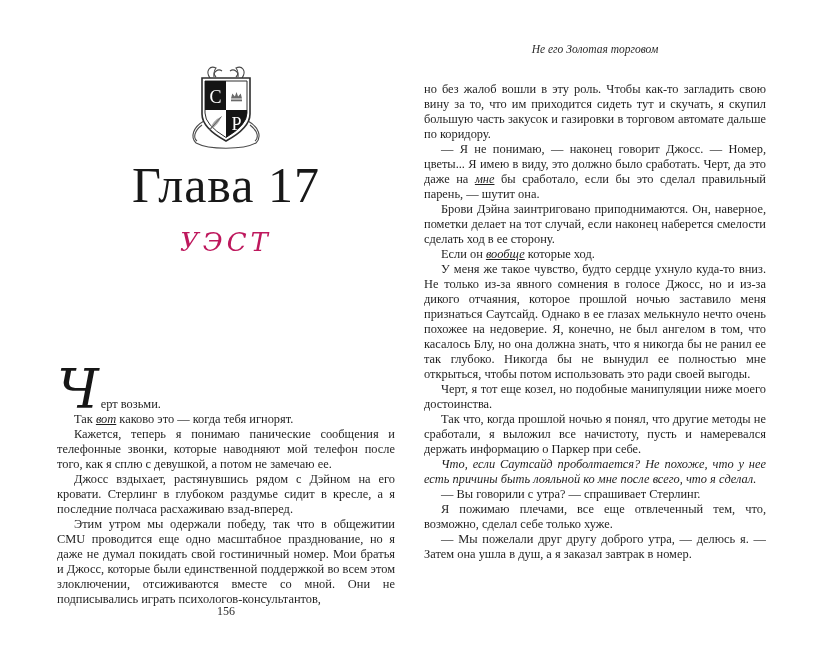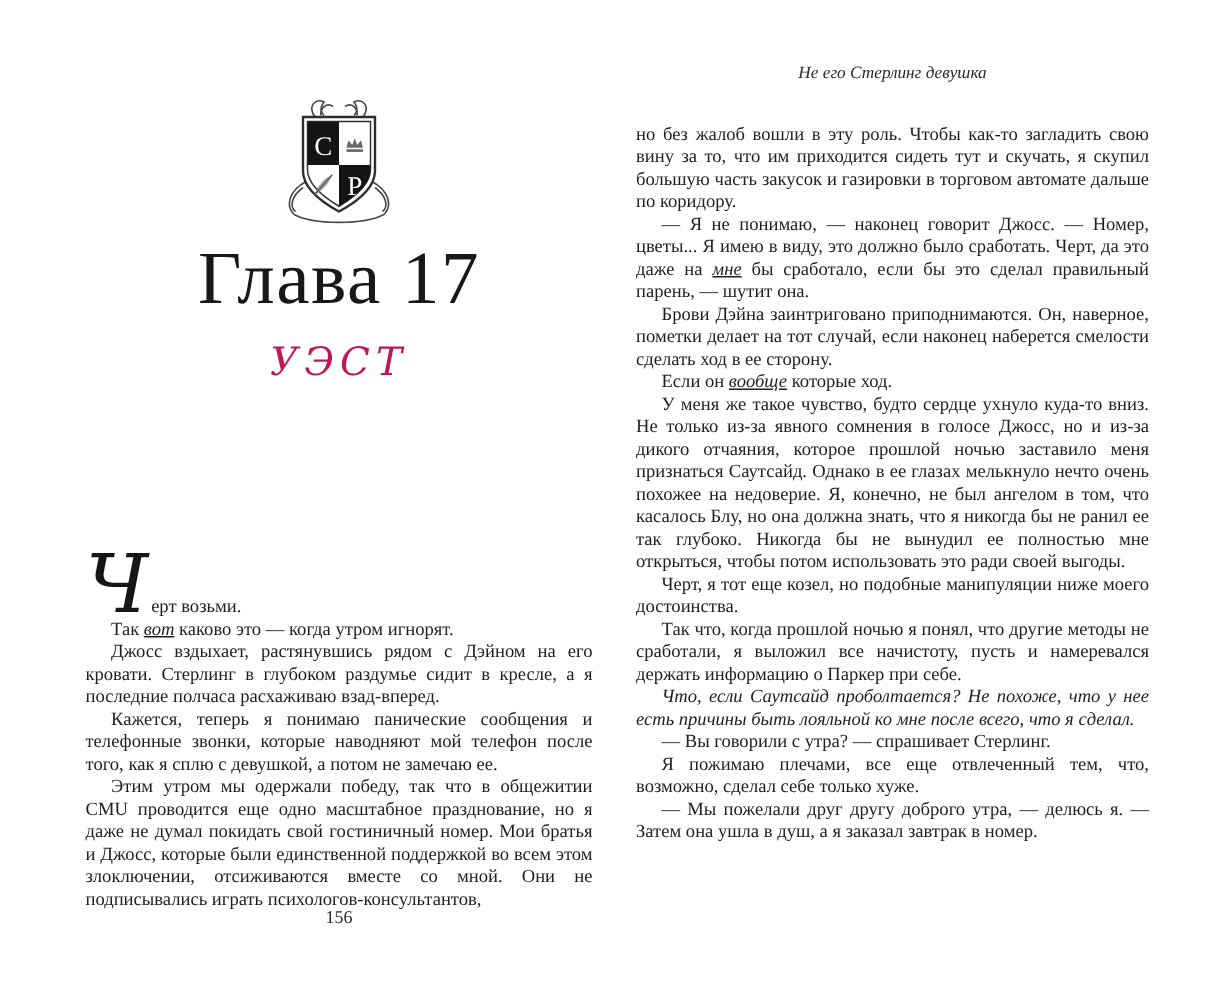--- a/index.html
+++ b/index.html
@@ -126,31 +126,31 @@
           <path d="M26.5,66 L38.5,52.5" stroke="#555555" stroke-width="0.9" fill="none"></path>
         </g>
       </svg>
     </div>
 
     <h1 class="chapter-title">Глава 17</h1>
     <div class="chapter-subtitle">УЭСТ</div>
 
     <div class="body-text body-left">
         <p class="para noindent"><span class="dropcap">Ч</span><span>ерт возьми.</span></p>
-        <p class="para"><span>Так </span><em>вот</em><span> каково это — когда утром игнорят.</span></p>
+        <p class="para"><span>Так </span><em>вот</em><span> каково это — когда тебя игнорят.</span></p>
+        <p class="para"><span>Кажется, теперь я понимаю панические сообщения и телефонные звонки, которые наводняют мой телефон после того, как я сплю с девушкой, а потом не замечаю ее.</span></p>
         <p class="para"><span>Джосс вздыхает, растянувшись рядом с Дэйном на его кровати. Стерлинг в глубоком раздумье сидит в кресле, а я последние полчаса расхаживаю взад-вперед.</span></p>
-        <p class="para"><span>Кажется, теперь я понимаю панические сообщения и телефонные звонки, которые наводняют мой телефон после того, как я сплю с девушкой, а потом не замечаю ее.</span></p>
         <p class="para"><span>Этим утром мы одержали победу, так что в общежитии CMU проводится еще одно масштабное празднование, но я даже не думал покидать свой гостиничный номер. Мои братья и Джосс, которые были единственной поддержкой во всем этом злоключении, отсиживаются вместе со мной. Они не подписывались играть психологов-консультантов,</span></p>
       </div>
 
     <div class="page-number">156</div>
   </section>
 
   <section class="page page-right">
-    <div class="running-header">Не его Стерлинг девушка</div>
+    <div class="running-header">Не его Золотая торговом</div>
 
     <div class="body-text body-right">
         <p class="para noindent"><span>но без жалоб вошли в эту роль. Чтобы как-то загладить свою вину за то, что им приходится сидеть тут и скучать, я скупил большую часть закусок и газировки в торговом автомате дальше по коридору.</span></p>
         <p class="para"><span>— Я не понимаю, — наконец говорит Джосс. — Номер, цветы... Я имею в виду, это должно было сработать. Черт, да это даже на </span><em>мне</em><span> бы сработало, если бы это сделал правильный парень, — шутит она.</span></p>
         <p class="para"><span>Брови Дэйна заинтриговано приподнимаются. Он, наверное, пометки делает на тот случай, если наконец наберется смелости сделать ход в ее сторону.</span></p>
         <p class="para"><span>Если он </span><em>вообще</em><span> которые ход.</span></p>
         <p class="para"><span>У меня же такое чувство, будто сердце ухнуло куда-то вниз. Не только из-за явного сомнения в голосе Джосс, но и из-за дикого отчаяния, которое прошлой ночью заставило меня признаться Саутсайд. Однако в ее глазах мелькнуло нечто очень похожее на недоверие. Я, конечно, не был ангелом в том, что касалось Блу, но она должна знать, что я никогда бы не ранил ее так глубоко. Никогда бы не вынудил ее полностью мне открыться, чтобы потом использовать это ради своей выгоды.</span></p>
         <p class="para"><span>Черт, я тот еще козел, но подобные манипуляции ниже моего достоинства.</span></p>
         <p class="para"><span>Так что, когда прошлой ночью я понял, что другие методы не сработали, я выложил все начистоту, пусть и намеревался держать информацию о Паркер при себе.</span></p>
         <p class="para em"><span>Что, если Саутсайд проболтается? Не похоже, что у нее есть причины быть лояльной ко мне после всего, что я сделал.</span></p>

